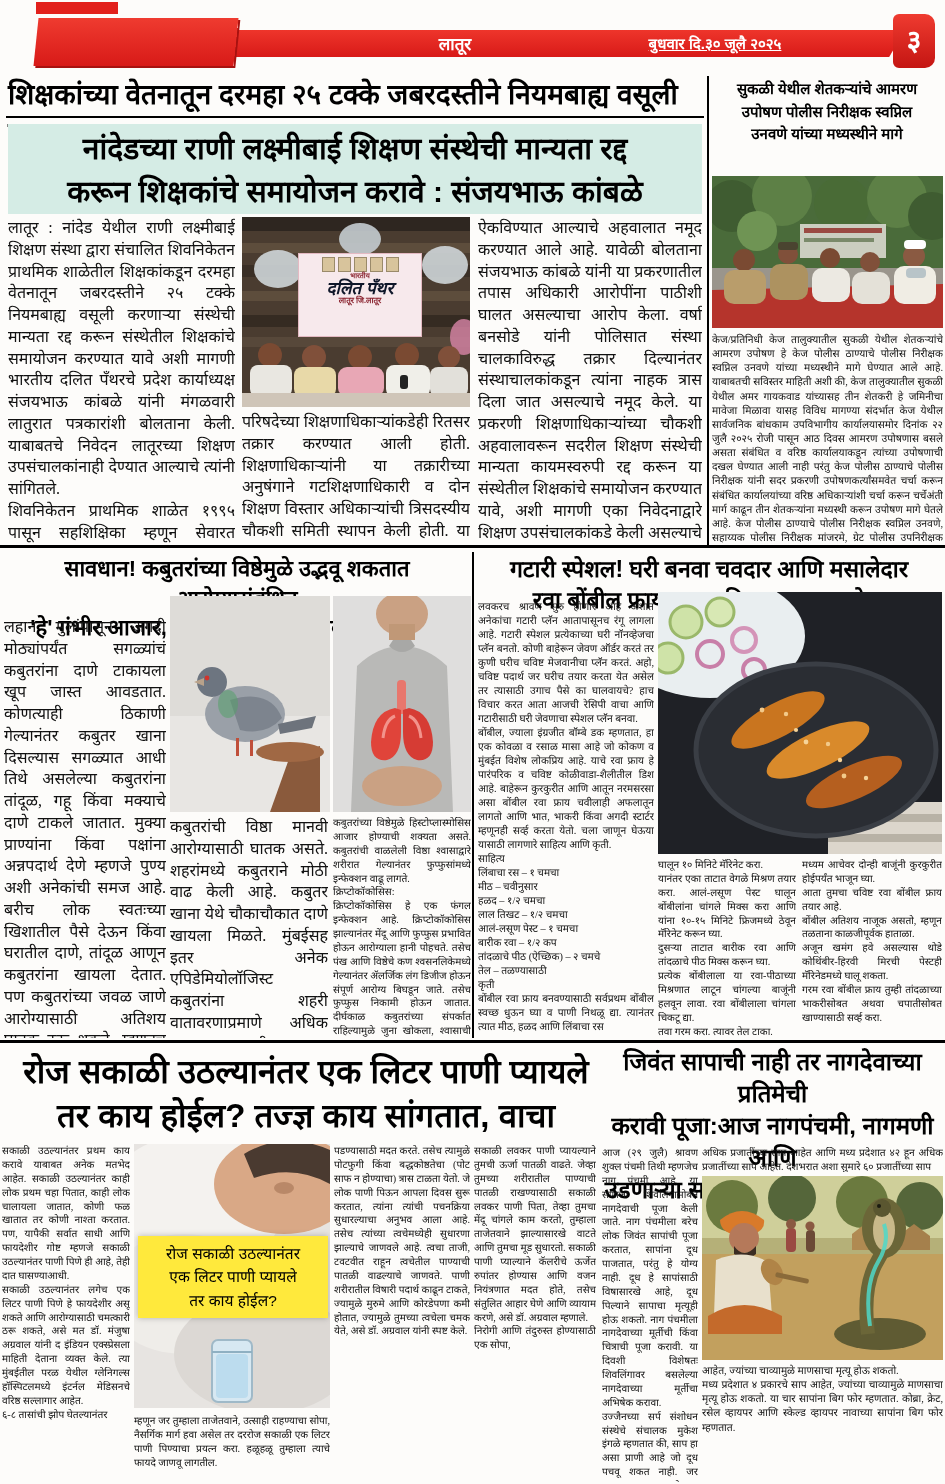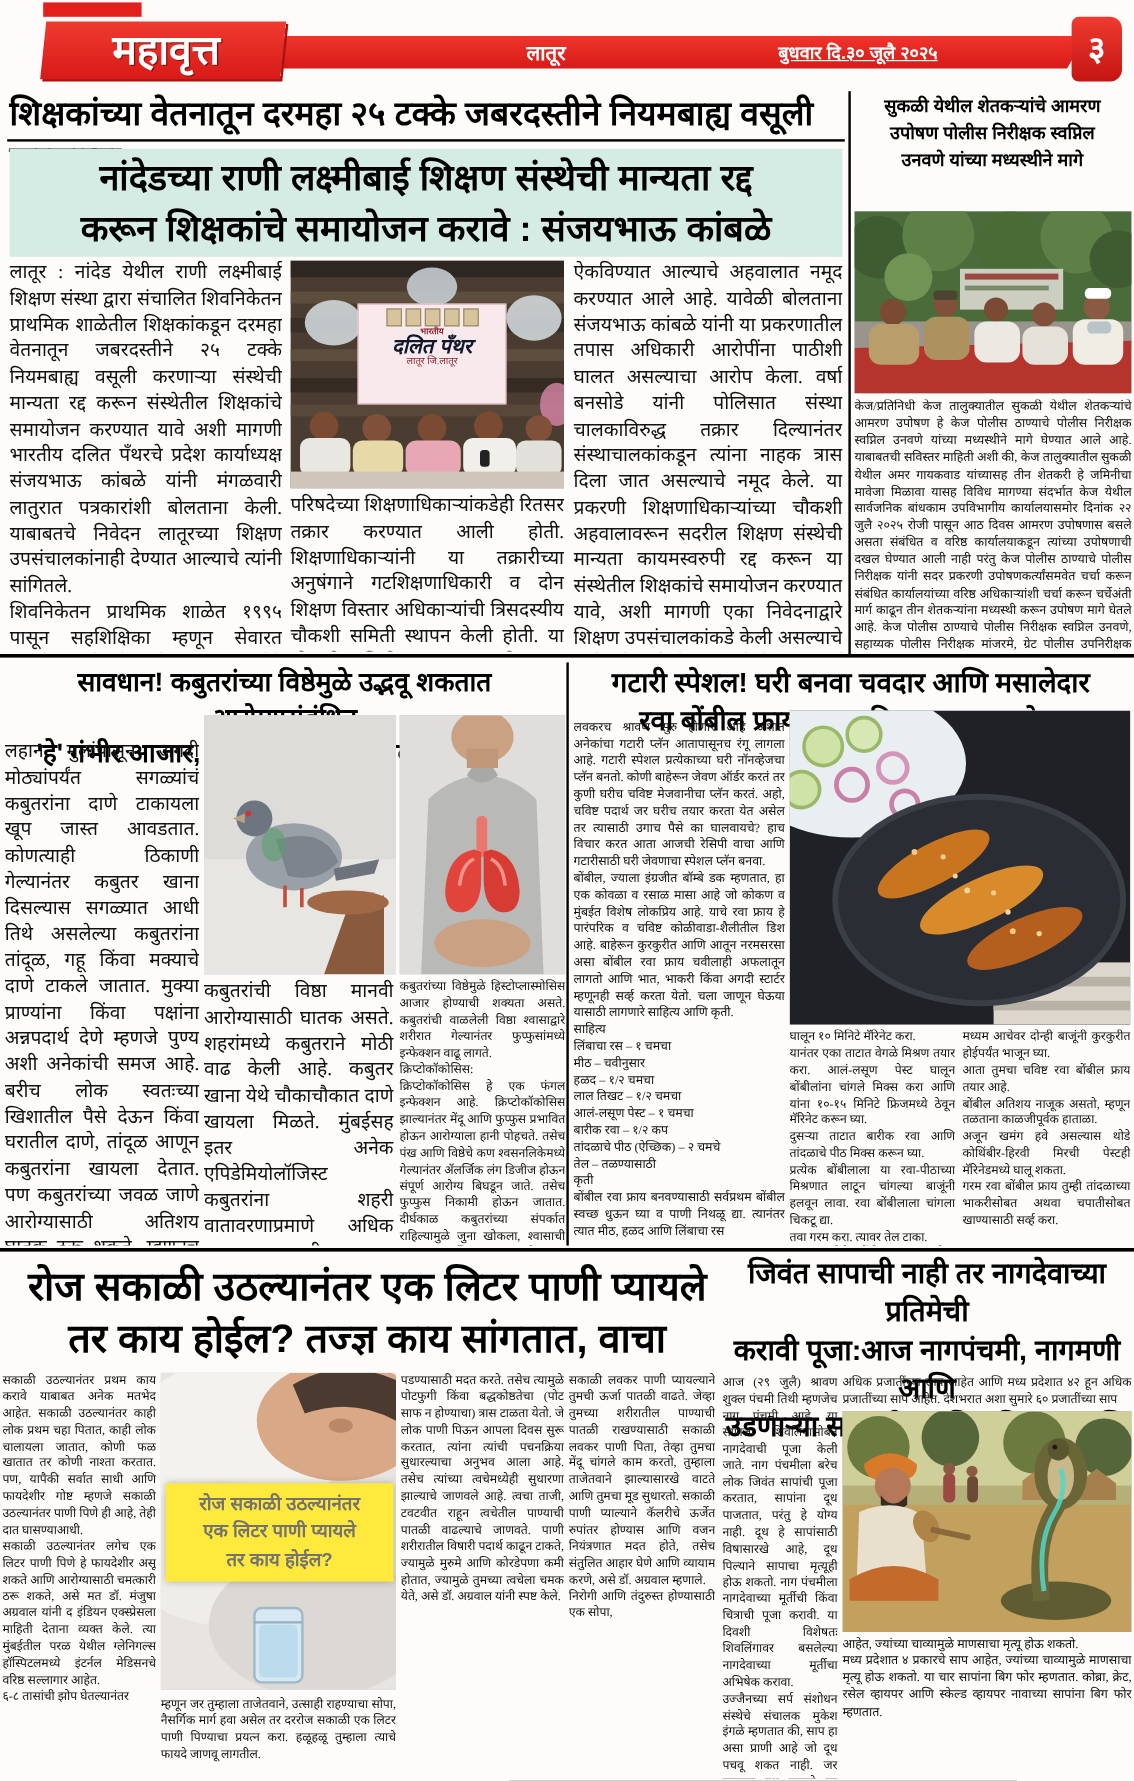--- a/index.html
+++ b/index.html
@@ -24,36 +24,35 @@
              font-family:"Liberation Sans",sans-serif;text-decoration:underline;}
   .mast-fold{left:893px;top:14px;width:42px;height:54px;background:linear-gradient(180deg,#ef3b30,#c41512);
              border-radius:6px 10px 10px 6px;}
   .mast-page{left:893px;top:20px;width:42px;color:#fff;font-size:28px;font-weight:bold;text-align:center;
              font-family:"Liberation Sans",sans-serif;}
   .photo{overflow:hidden;background:#ccc;}
   .banner-overlay{background:#f7e9ec;border:1px solid #e3b9c2;text-align:center;line-height:1.05;}
   .banner-overlay .t{font-size:7px;color:#8a2430;font-weight:bold;}
   .banner-overlay .m{font-size:17px;color:#0f172a;font-weight:bold;font-style:italic;
                      font-family:"Liberation Sans",sans-serif;line-height:1.0;}
-  .banner-overlay .b{font-size:8px;color:#8a2430;font-weight:normal;}
+  .banner-overlay .b{font-size:8px;color:#8a2430;font-weight:bold;}
   .portrait-row{display:flex;justify-content:center;gap:3px;margin:3px 0 1px 0;}
   .portrait-row span{width:11px;height:13px;background:#d8c49c;border:1px solid #9a8a6a;display:inline-block;}
-  .yellow-box{background:#ffe93c;color:#737373;font-weight:bold;font-size:15.5px;line-height:1.5;
+  .yellow-box{background:#ffe93c;color:#000000;font-weight:normal;font-size:15.5px;line-height:1.5;
               font-family:"Liberation Sans",sans-serif;white-space:pre-line;text-align:center;
               box-shadow:0 0 6px rgba(0,0,0,.25);}
 </style>
 </head>
 <body>
 
 <div id="page">
 
   <div class="abs mast-topbox"></div>
   <div class="abs mast-band"></div>
   <div class="abs mast-left"></div>
-  <div class="abs mast-title">महावृत्त</div>
   <div class="abs mast-city">लातूर</div>
   <div class="abs mast-date">बुधवार दि.३० जूलै २०२५</div>
   <div class="abs mast-fold"></div>
   <div class="abs mast-page">३</div>
 
   <div class="abs headline" style="left:8px;top:74px;width:696px;height:40px;font-size:28px;text-align:left;">शिक्षकांच्या वेतनातून दरमहा २५ टक्के जबरदस्तीने नियमबाह्य वसूली करणाऱ्या</div>
   <div class="abs rule-h" style="left:6px;top:116px;width:698px;height:2px;"></div>
 
   <div class="abs rule-v" style="left:707px;top:76px;width:2px;height:469px;"></div>
 

